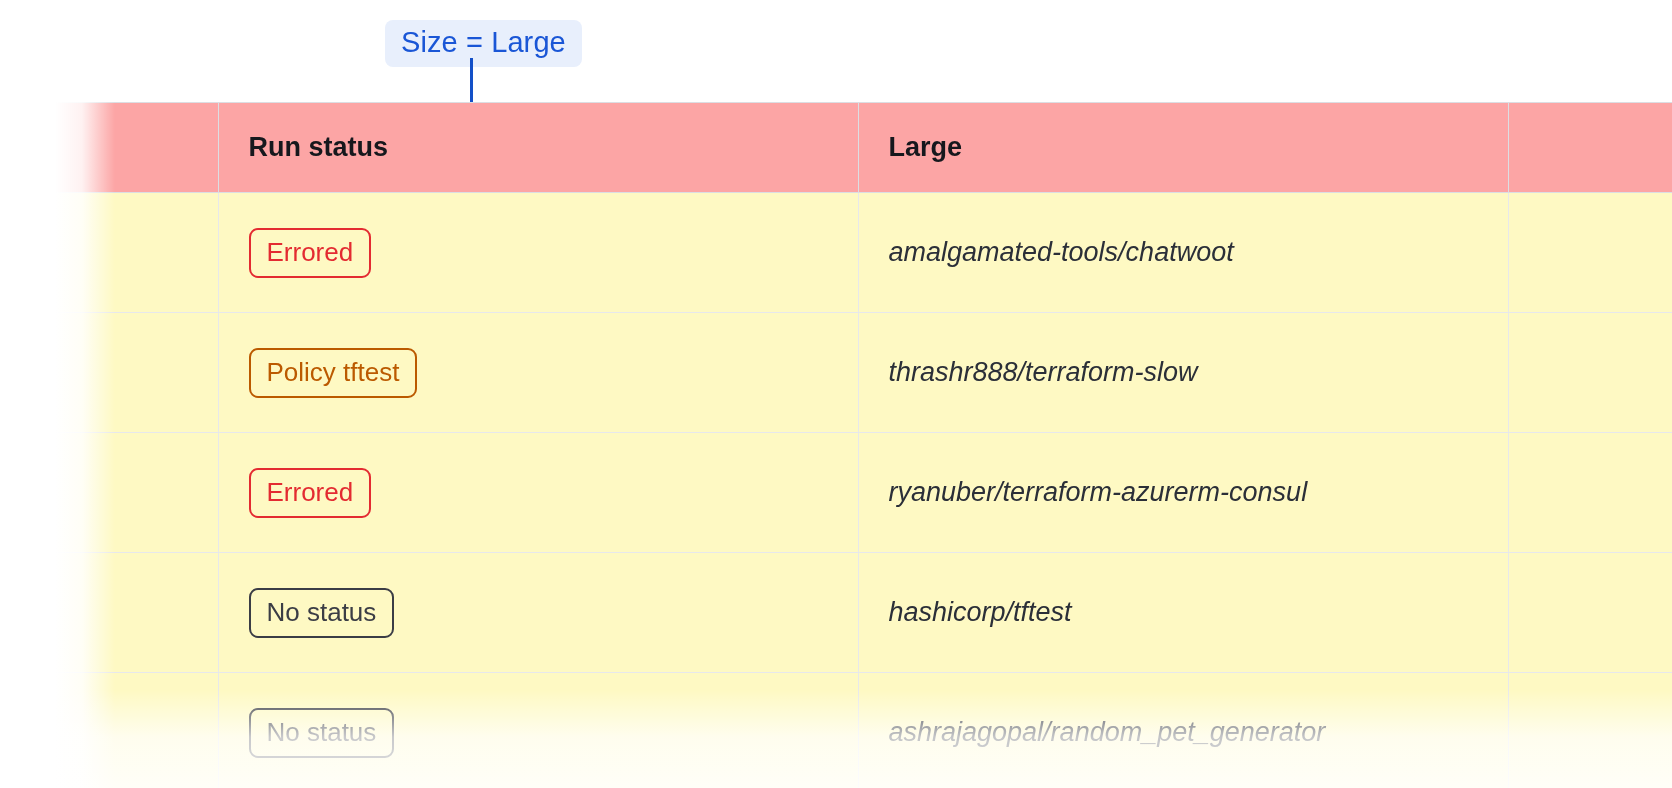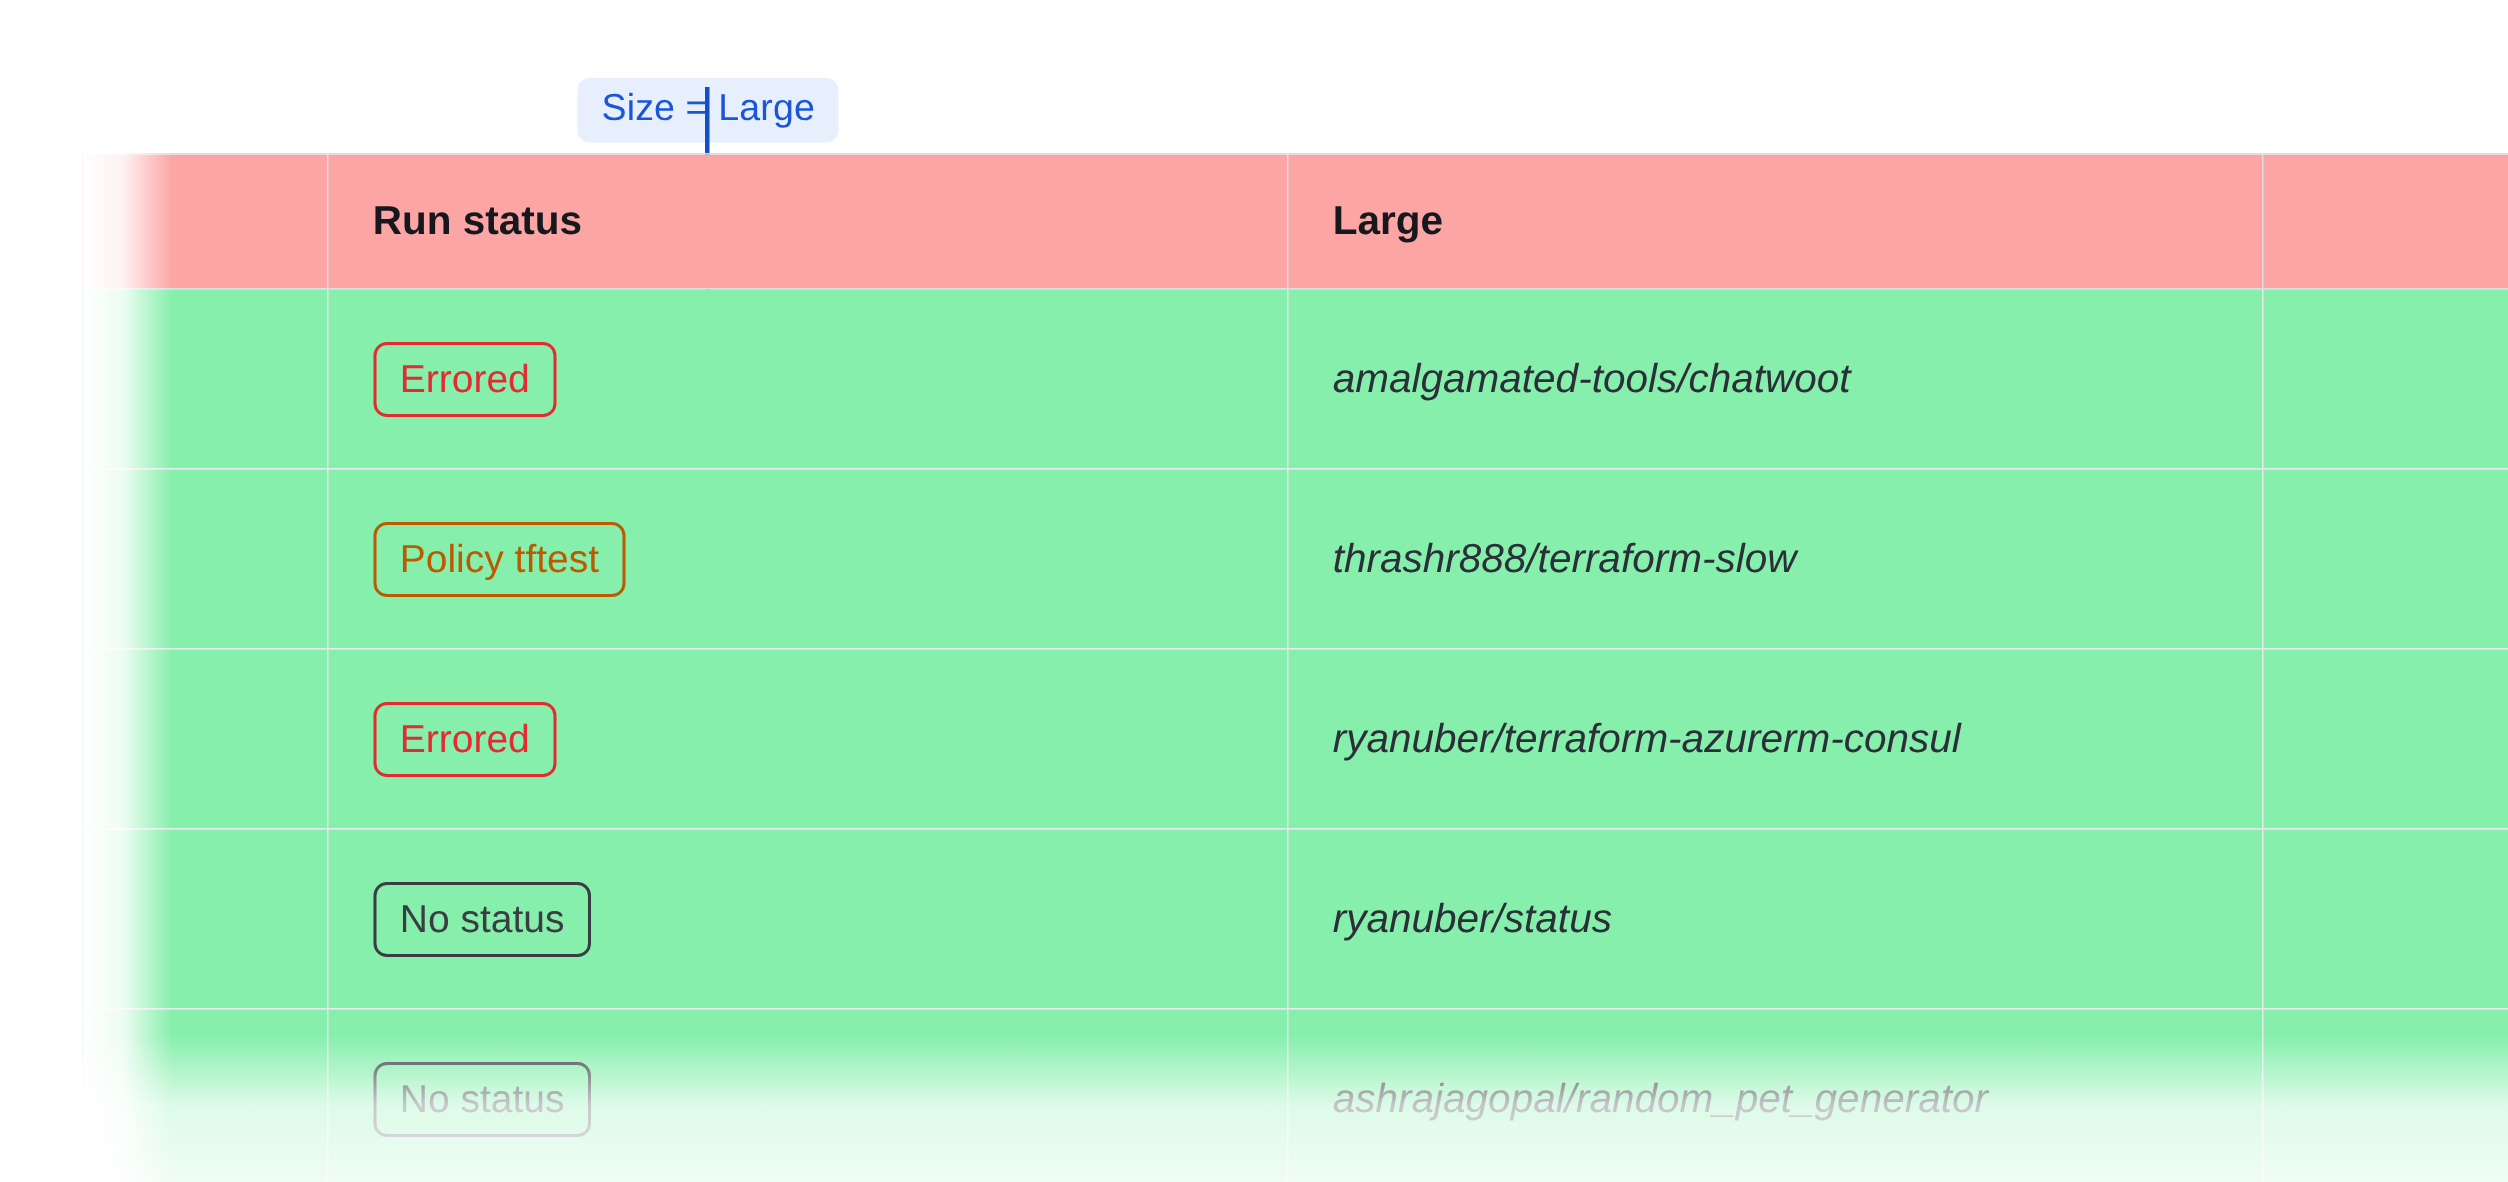--- a/index.html
+++ b/index.html
@@ -19,25 +19,24 @@
 
   
   .annotation-badge {
     position: absolute;
     left: 385px;
     top: 20px;
     padding: 8px 16px 10px 16px;
     background: #e8effc;
     border-radius: 8px;
     color: #1a56d6;
-    font-size: 25px;
+    font-size: 29px;
     line-height: 1;
     white-space: nowrap;
     letter-spacing: 0.1px;
-    margin-top: 32px;
   }
   .annotation-line {
     position: absolute;
     left: 470px;
     top: 58px;
     width: 3px;
     height: 207px;
     background: #1350c8;
   }
   .annotation-dot {
@@ -87,21 +86,21 @@
   thead th.c-tail-h { border-right: none; }
 
   tbody td {
     height: 120px;
     padding: 0 0 0 30px;
     border-bottom: 1px solid #e7e8eb;
     border-right: 1px solid #e7e8eb;
     vertical-align: middle;
     font-size: 27px;
     color: #2b2f38;
-    background: #86efac;
+    background: #fef9c3;
   }
   tbody td.c-select-d { padding-left: 0; }
   tbody td.c-tail-d { border-right: none; }
 
   .status-pill {
     display: inline-block;
     padding: 9px 16px 11px 16px;
     border-radius: 9px;
     border: 2px solid currentColor;
     font-size: 26px;
@@ -190,21 +189,21 @@
             <span class="repo-text">ryanuber/terraform-azurerm-consul</span>
           </td>
           <td class="c-tail-d"></td>
         </tr>
         <tr>
           <td class="c-select-d"></td>
           <td>
             <span class="status-pill pill-none">No status</span>
           </td>
           <td>
-            <span class="repo-text">ryanuber/status</span>
+            <span class="repo-text">hashicorp/tftest</span>
           </td>
           <td class="c-tail-d"></td>
         </tr>
         <tr>
           <td class="c-select-d"></td>
           <td>
             <span class="status-pill pill-none">No status</span>
           </td>
           <td>
             <span class="repo-text">ashrajagopal/random_pet_generator</span>

